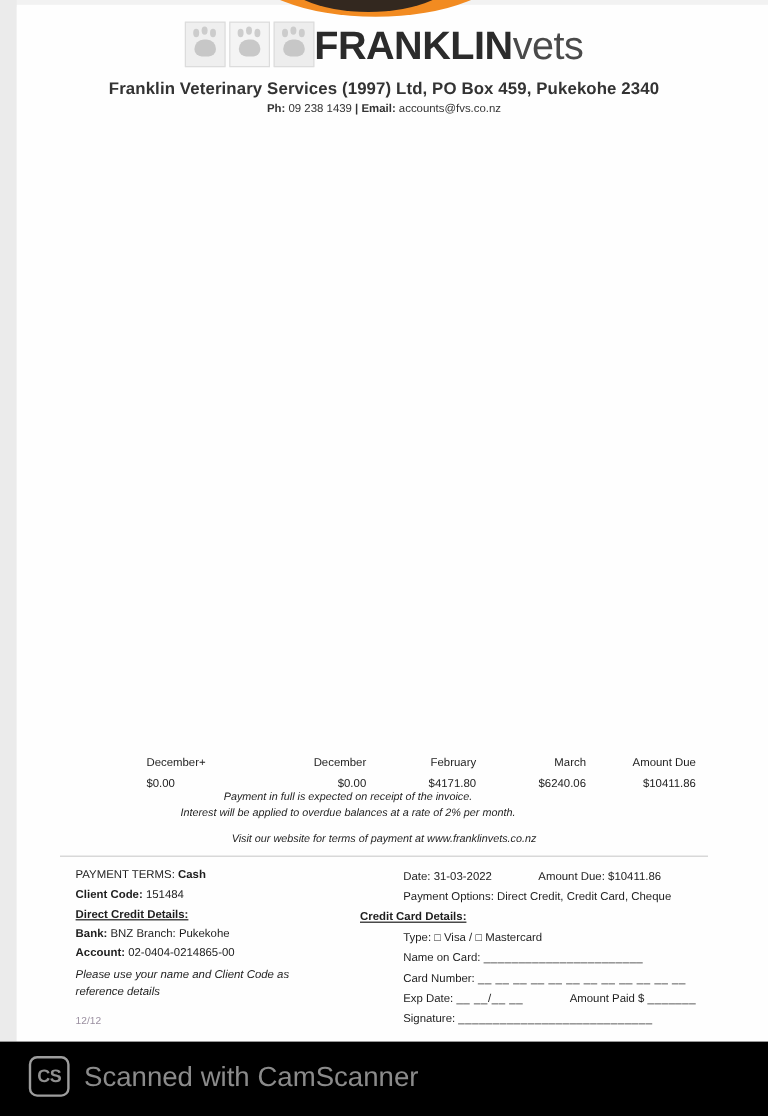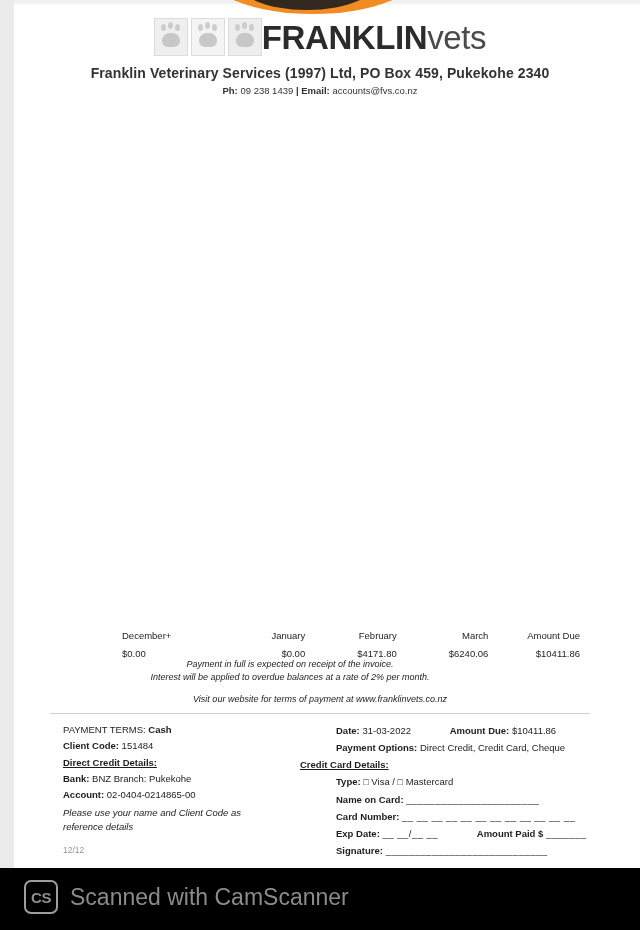--- a/index.html
+++ b/index.html
@@ -220,21 +220,21 @@
     left: 63px; top: 845px;
     font-size: 8.5px;
     color: #9a8fa0;
   }
   .cc-line {
     font-size: 9.5px;
     color: #1d1d1d;
     line-height: 17px;
     white-space: nowrap;
   }
-  .cc-line .lbl { font-weight: bold; padding-left: 36px; }
+  .cc-line .lbl { font-weight: normal; padding-left: 36px; }
   .blank { letter-spacing: .5px; }
   .box { font-size: 9px; }
 
   
   #cam-footer {
     position: absolute;
     left: 0; top: 868px;
     width: 640px; height: 62px;
     background: #000000;
   }
@@ -291,21 +291,21 @@
       <span>accounts@fvs.co.nz</span>
     </div>
   </div>
 
   <div id="aging">
     <div class="age-col c1">
       <div class="age-head">December+</div>
       <div class="age-val">$0.00</div>
     </div>
     <div class="age-col">
-      <div class="age-head">January</div>
+      <div class="age-head">December</div>
       <div class="age-val">$0.00</div>
     </div>
     <div class="age-col">
       <div class="age-head">February</div>
       <div class="age-val">$4171.80</div>
     </div>
     <div class="age-col">
       <div class="age-head">March</div>
       <div class="age-val">$6240.06</div>
     </div>

